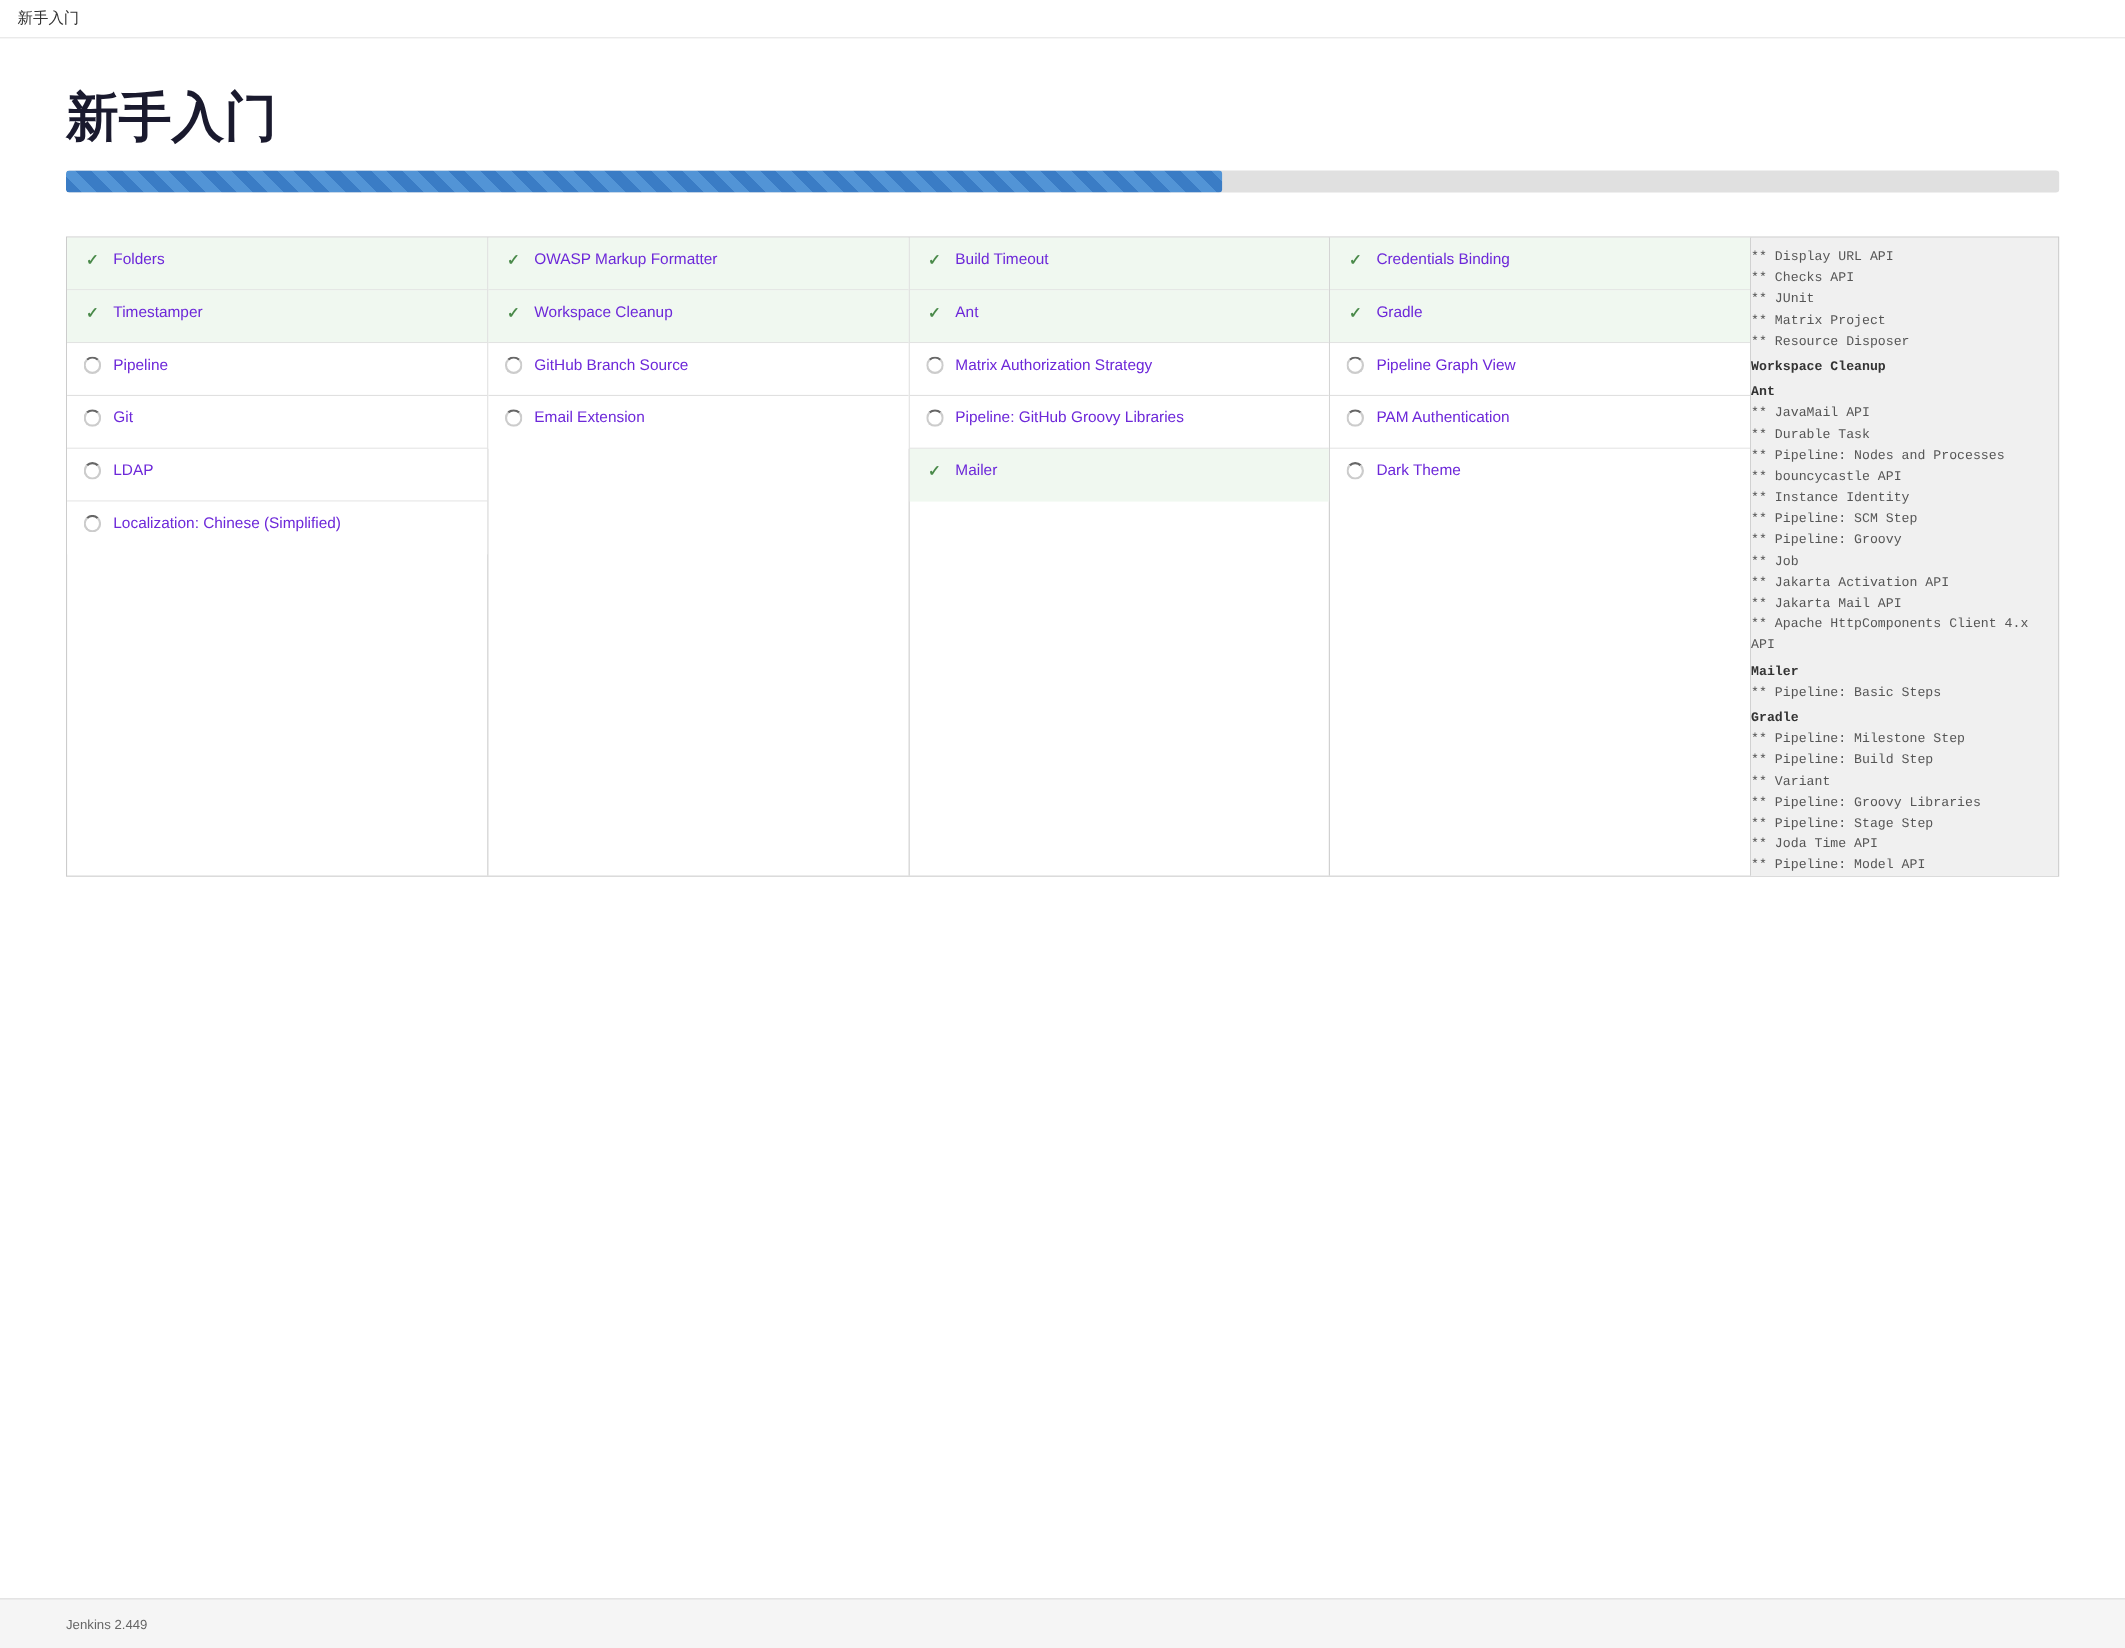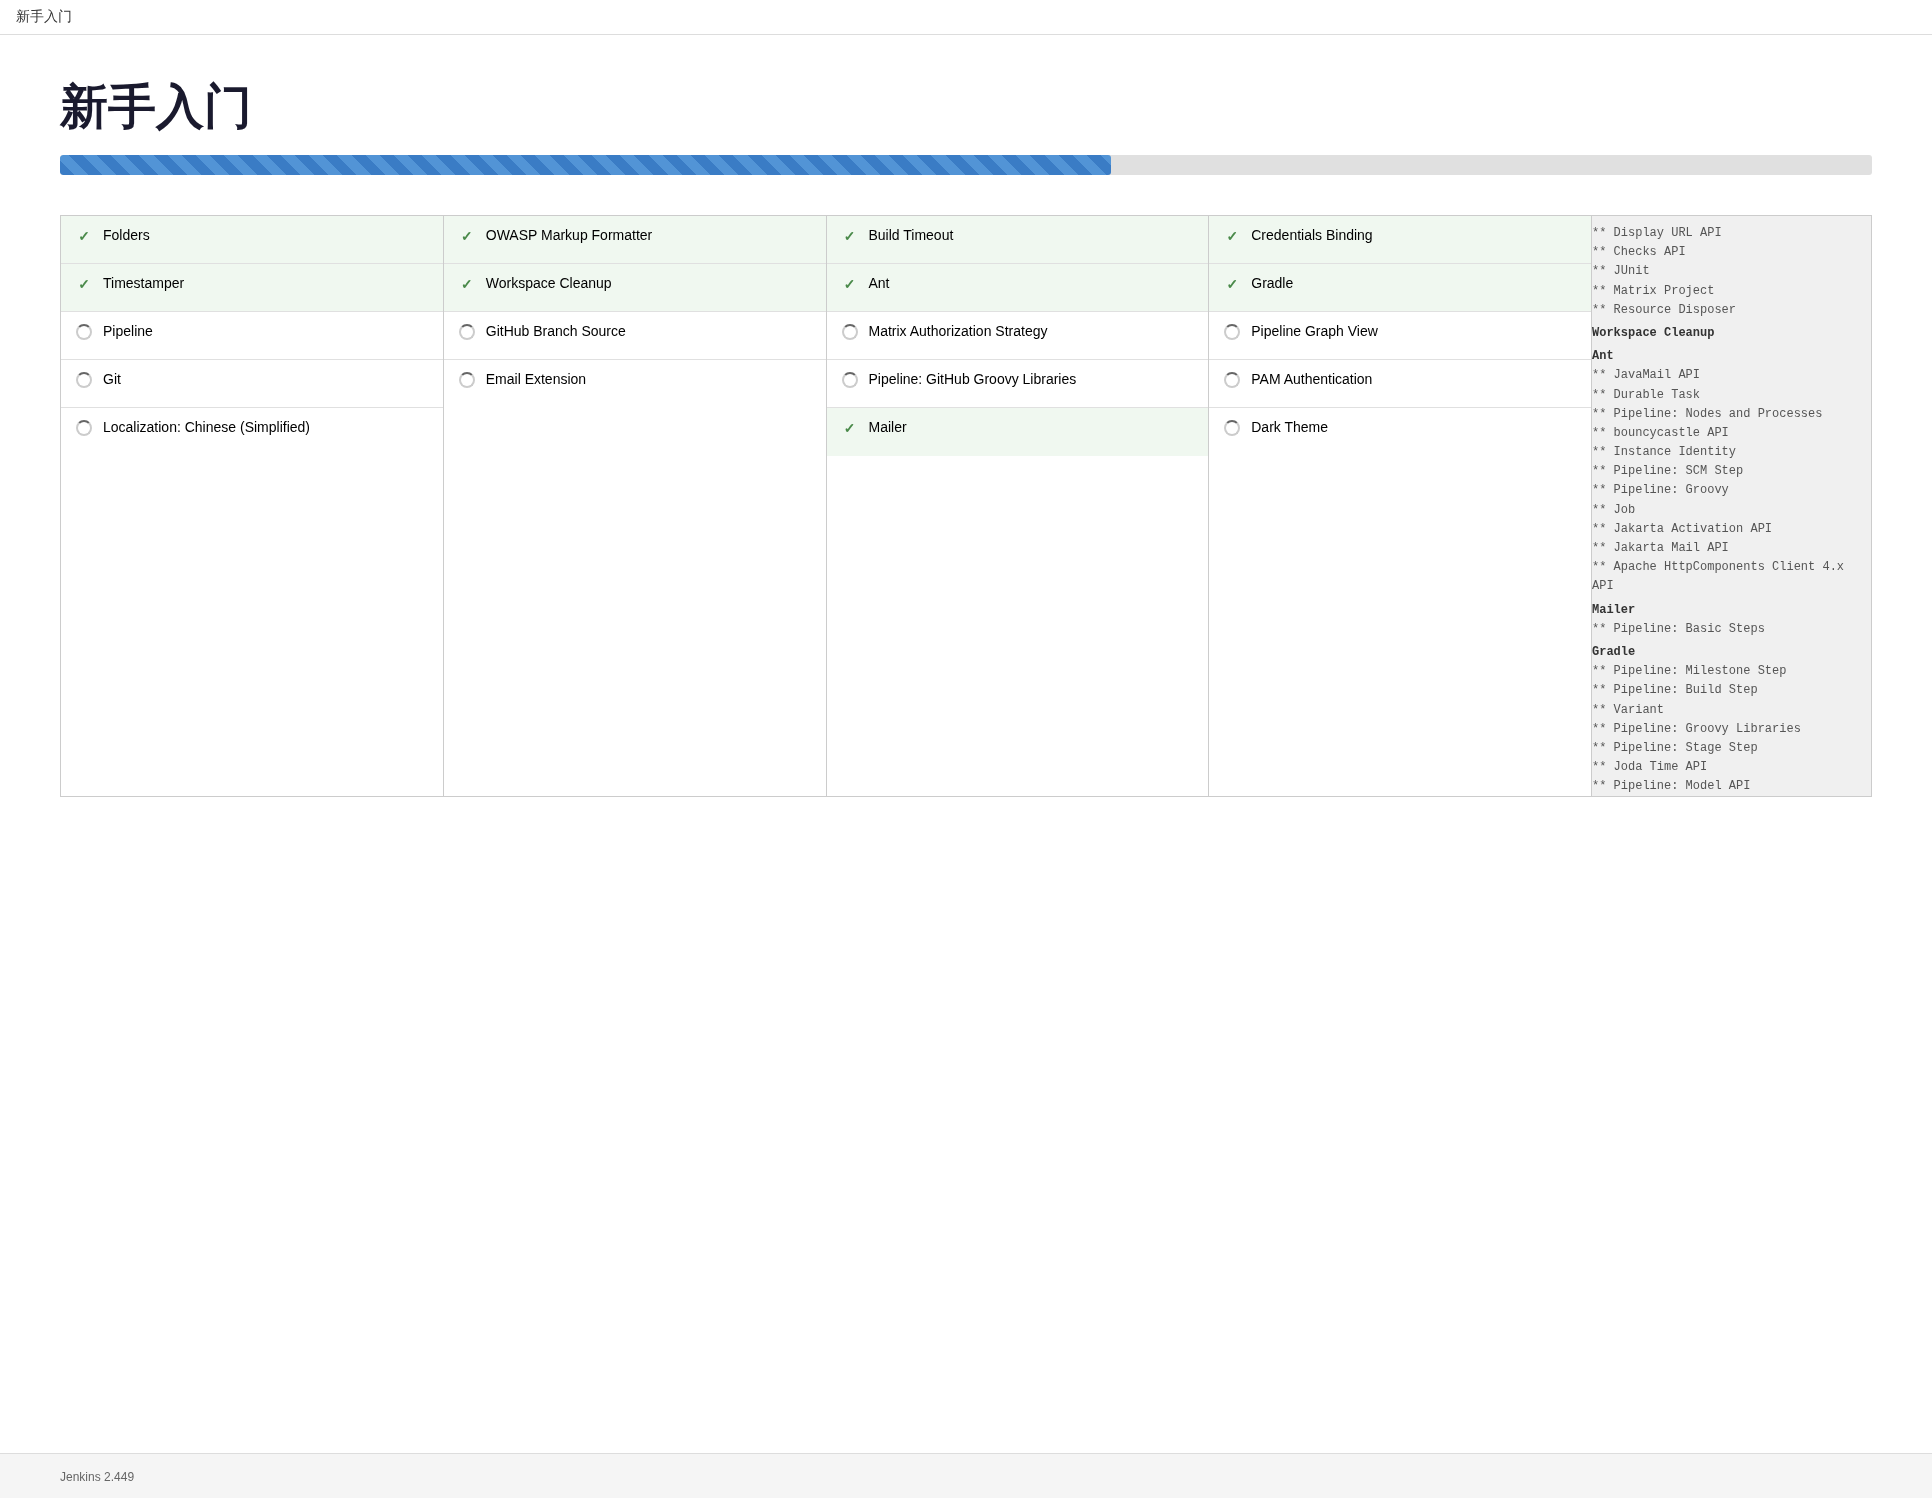--- a/index.html
+++ b/index.html
@@ -109,21 +109,21 @@
       animation: spin 1s linear infinite;
     }
 
     @keyframes spin {
       to { transform: rotate(360deg); }
     }
 
     .plugin-name {
       font-size: 14px;
       line-height: 1.4;
-      color: #000000;
+      color: #6d28d9;
     }
 
     .side-panel {
       width: 280px;
       flex-shrink: 0;
       background: #f0f0f0;
       padding: 8px 0;
       font-family: "Courier New", Courier, monospace;
       font-size: 12px;
       line-height: 1.6;
@@ -195,20 +195,26 @@
             <div class="plugin-icon">
               <div class="spinner-icon"></div>
             </div>
             <span class="plugin-name">Pipeline</span>
           </div>
           <div class="plugin-item pending">
             <div class="plugin-icon">
               <div class="spinner-icon"></div>
             </div>
             <span class="plugin-name">Git</span>
+          </div>
+          <div class="plugin-item pending">
+            <div class="plugin-icon">
+              <div class="spinner-icon"></div>
+            </div>
+            <span class="plugin-name">LDAP</span>
           </div>
           <div class="plugin-item pending">
             <div class="plugin-icon">
               <div class="spinner-icon"></div>
             </div>
             <span class="plugin-name">Localization: Chinese (Simplified)</span>
           </div>
         </div>
         <div class="plugin-column">
           <div class="plugin-item installed">

